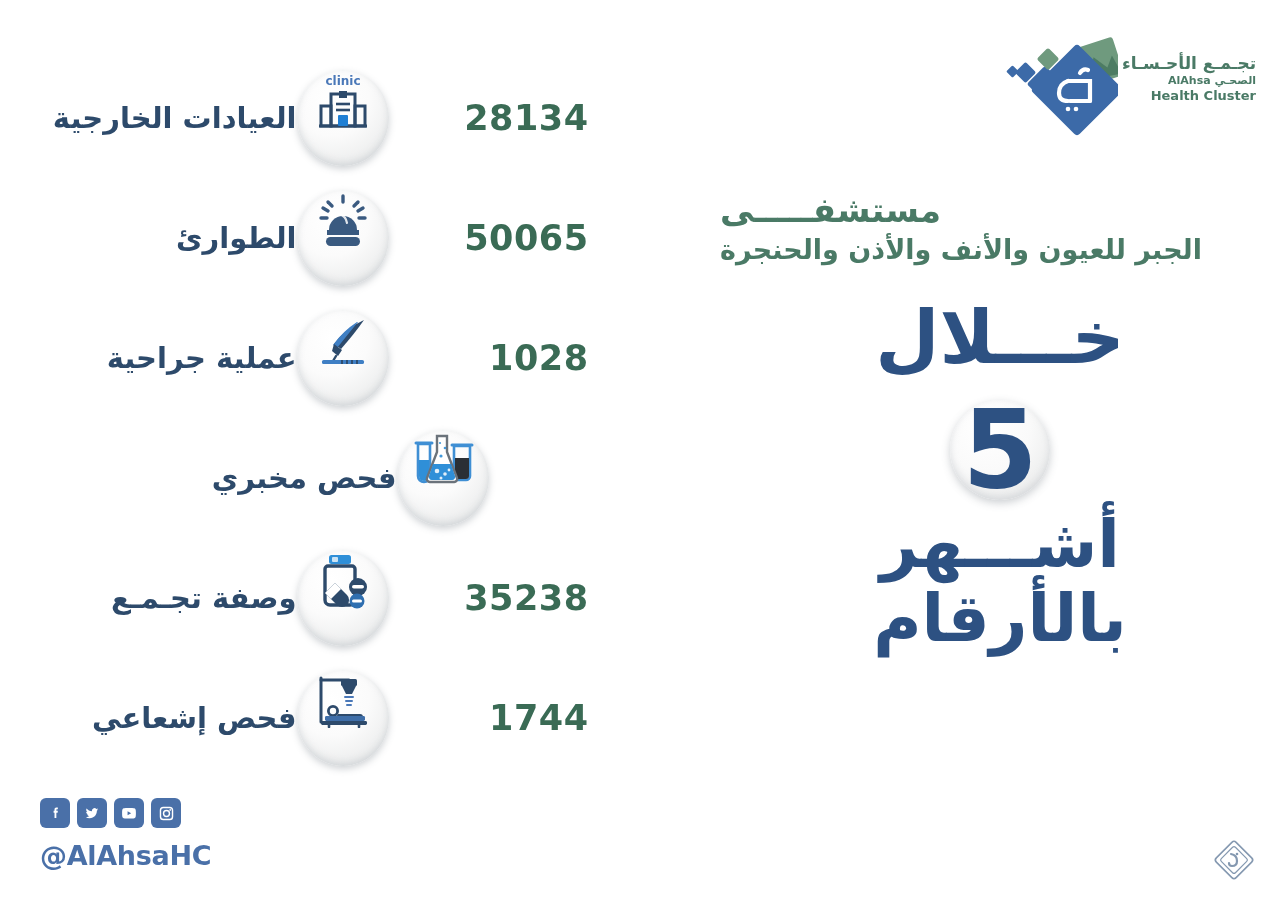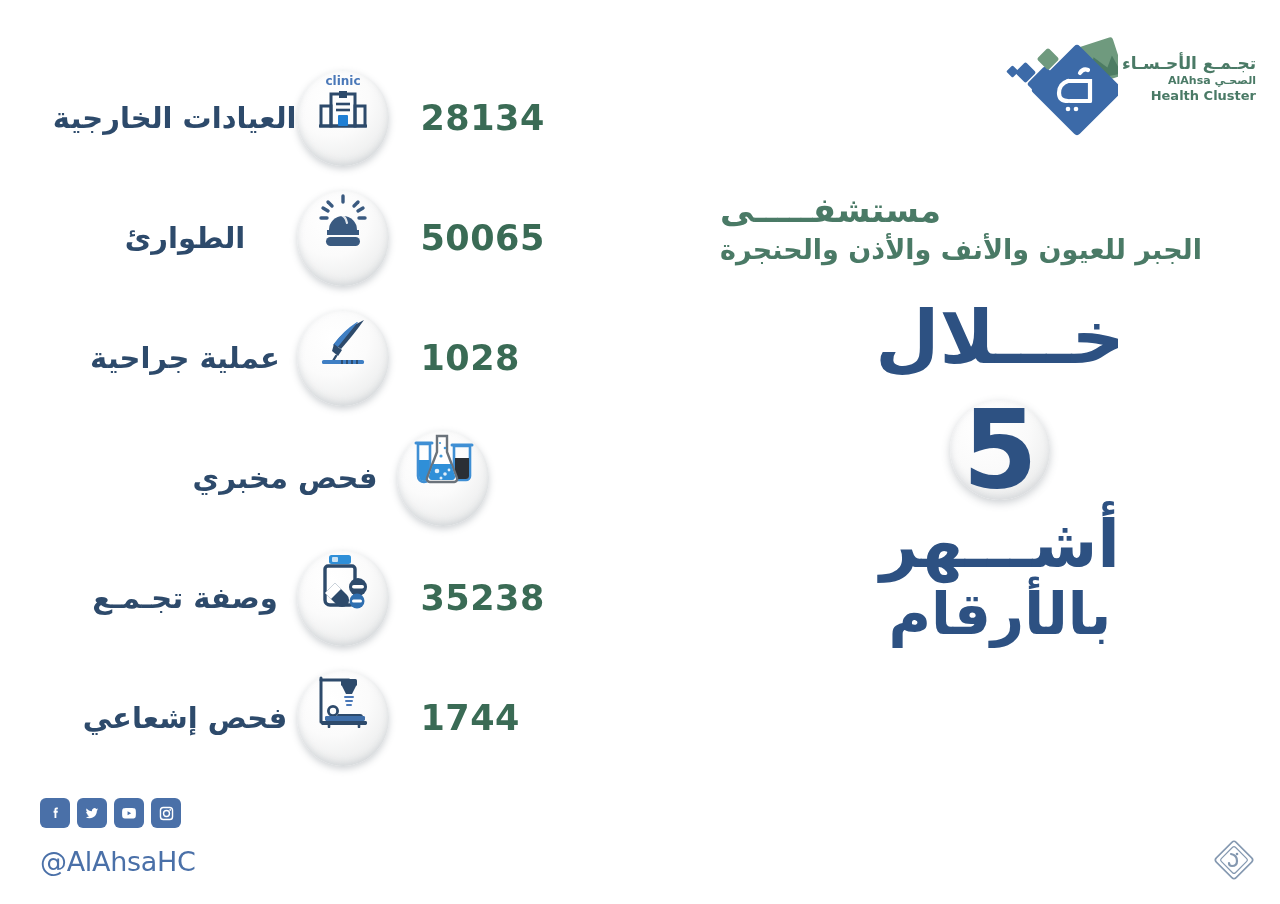--- a/index.html
+++ b/index.html
@@ -13,46 +13,46 @@
   
   #stats-panel{
     position:absolute; left:0; top:58px; width:640px; height:730px;
     display:flex; flex-direction:column; justify-content:flex-start;
   }
   .stat-row{
     height:120px; display:flex; flex-direction:row-reverse;
     align-items:center; justify-content:center; gap:0;
   }
   .stat-label{
-    width:245px; text-align:center; padding-left:22px;
+    width:245px; text-align:right; padding-left:22px;
     color:#2d4a6b; font-size:29px; font-weight:bold; letter-spacing:.5px;
     direction:rtl; white-space:nowrap;
   }
   .stat-badge{
     width:92px; height:96px; border-radius:50%;
     background:radial-gradient(circle at 38% 30%, #ffffff 0%, #fbfbfb 42%, #eceded 78%, #dfe1e2 100%);
     box-shadow:0 3px 7px rgba(90,100,110,.28), inset 0 -3px 7px rgba(180,186,192,.45);
     display:flex; justify-content:center;
     flex:0 0 auto; position:relative;font-weight:bold;
   }
   .stat-badge svg{ display:block; }
   .stat-value{
-    width:200px; text-align:left; padding-left:32px; direction:ltr;
+    width:200px; text-align:right; padding-left:32px; direction:ltr;
     color:#3a6b55; font-size:35px; font-weight:bold; letter-spacing:.5px;
   }
 
   
   #social-footer{ position:absolute; left:40px; top:798px; direction:ltr; }
   #social-icons{ display:flex; gap:7px; }
   .social-icon{
     width:30px; height:30px; border-radius:6px; background:#4a70a8;
     display:flex; align-items:center; justify-content:center;
   }
   #social-handle{
-    margin-top:18px; color:#4a70a8; font-size:27px; font-weight:normal;
+    margin-top:12px; color:#4a70a8; font-size:27px; font-weight:bold;
     letter-spacing:-.3px;
   }
 
   
   #right-panel{
     position:absolute; right:0; top:0; width:640px; height:804px;
     direction:rtl;
   }
   #hospital-name{
     position:absolute; top:190px; right:0; width:560px; text-align:left;
@@ -70,21 +70,21 @@
     margin:26px auto 6px; width:100px; height:100px; border-radius:50%;
     background:radial-gradient(circle at 36% 28%, #ffffff 0%, #fafafa 45%, #ebecec 80%, #dddfe0 100%);
     box-shadow:0 3px 8px rgba(90,100,110,.3), inset 0 -3px 7px rgba(180,186,192,.4);
     position:relative;
   }
   #duration-number{
     position:absolute; left:0; right:0; top:50%; transform:translateY(-50%);
     font-size:108px; font-weight:bold; color:#2d5182; line-height:1; direction:ltr;
   }
   #duration-unit{ font-size:66px; font-weight:bold; line-height:1.05; letter-spacing:2px; margin-top:10px; }
-  #duration-suffix{ font-size:58px; font-weight:bold; line-height:1.1; letter-spacing:1px; margin-top:4px; }
+  #duration-suffix{ font-size:66px; font-weight:bold; line-height:1.1; letter-spacing:1px; margin-top:4px; }
 
   
   #cluster-logo{
     position:absolute; top:20px; right:14px; width:260px; height:122px;
     display:flex; flex-direction:row-reverse; align-items:center; gap:4px;
   }
   #logo-mark{ width:112px; height:112px; flex:0 0 auto; }
   #logo-text{ text-align:right; direction:rtl; color:#4a7a66; padding-bottom:6px; }
   #logo-text-ar1{ font-size:17px; font-weight:bold; letter-spacing:1px; white-space:nowrap; }
   #logo-text-ar2{ font-size:11px; font-weight:bold; white-space:nowrap; margin-top:1px; }

